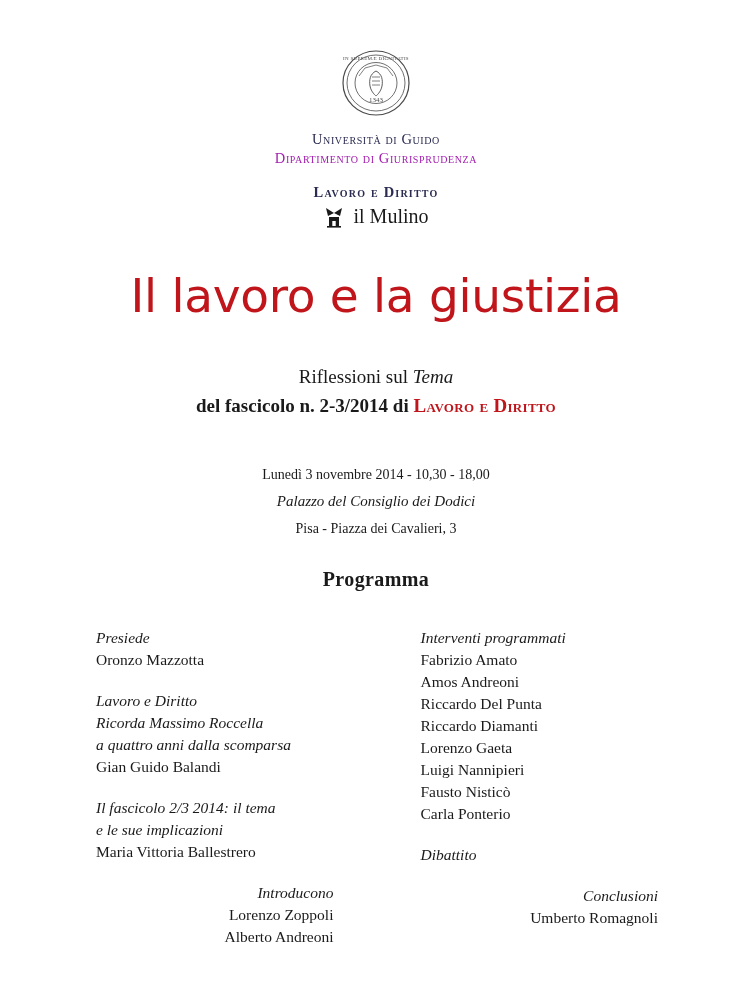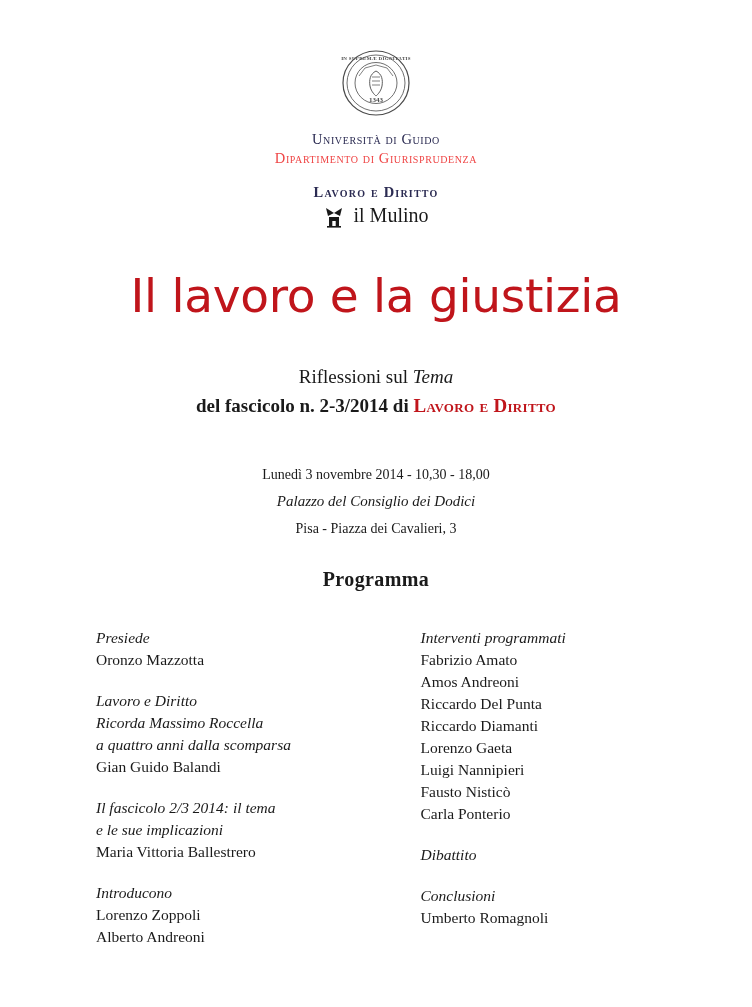--- a/index.html
+++ b/index.html
@@ -25,53 +25,52 @@
   
   .crest-wrap {
     display: flex;
     justify-content: center;
     margin-bottom: 10px;
   }
   .crest {
     width: 74px;
     height: 74px;
     position: relative;
-    font-weight: bold;
   }
   .crest svg { display: block; }
 
   
   .inst {
     text-align: center;
     line-height: 1.32;
   }
   .inst .line1 {
     font-size: 14.5px;
     letter-spacing: 0.6px;
     font-variant: small-caps;
     color: #2b2b52;
   }
   .inst .line2 {
     font-size: 14.5px;
     letter-spacing: 0.6px;
     font-variant: small-caps;
-    color: #ef4444;
+    color: #a21caf;
   }
   .journal {
     text-align: center;
     margin-top: 16px;
     font-size: 14.5px;
     letter-spacing: 1.2px;
     font-variant: small-caps;
     color: #2b2b52;
     font-weight: 600;
   }
   .publisher {
     display: flex;
-    align-items: flex-start;
+    align-items: center;
     justify-content: center;
     gap: 8px;
     margin-top: 3px;
   }
   .publisher .mill {
     width: 22px;
     height: 24px;
   }
   .publisher .pname {
     font-size: 20px;
@@ -149,21 +148,21 @@
     width: 50%;
     font-size: 15.5px;
     line-height: 1.42;
   }
   .col-right {
     padding-left: 42px;
   }
   .block {
     margin-bottom: 19px;
   }
-  .block:last-child { margin-bottom: 6px; }
+  .block:last-child { margin-bottom: 6px; text-align: right; }
   .role {
     font-style: italic;
   }
   .name {
     font-style: normal;
   }
   .italic-line {
     font-style: italic;
   }
 </style>

